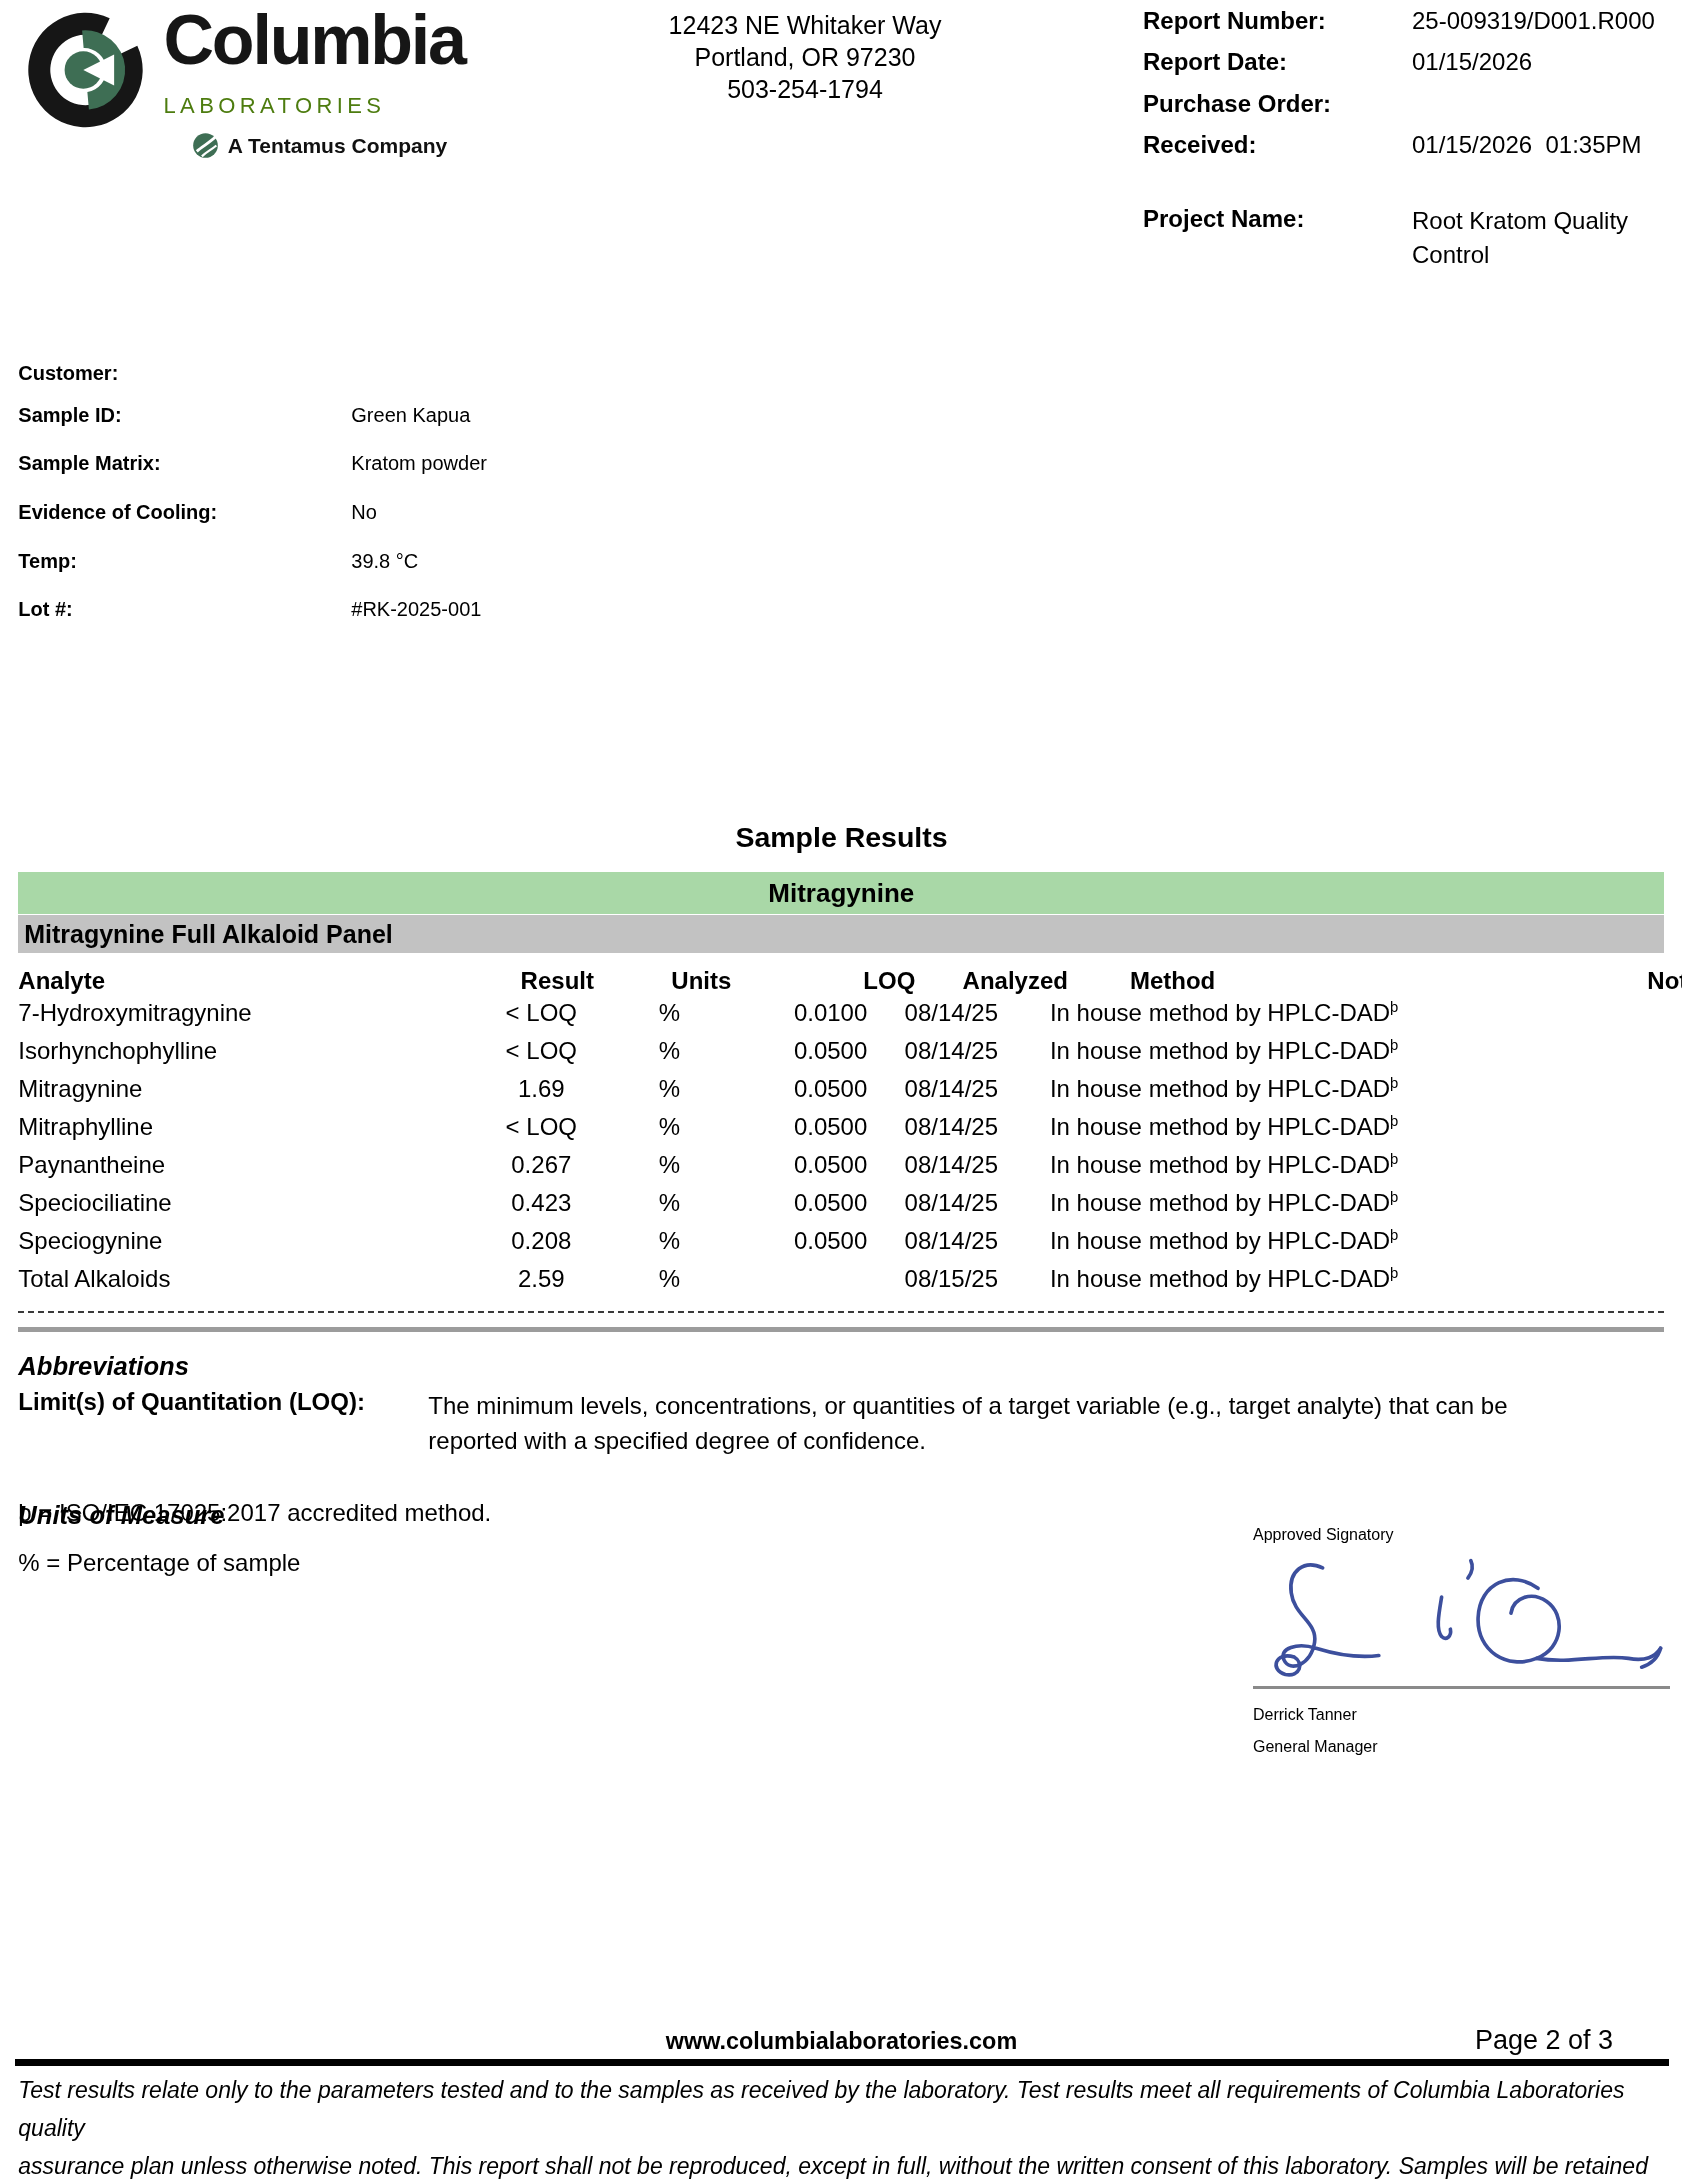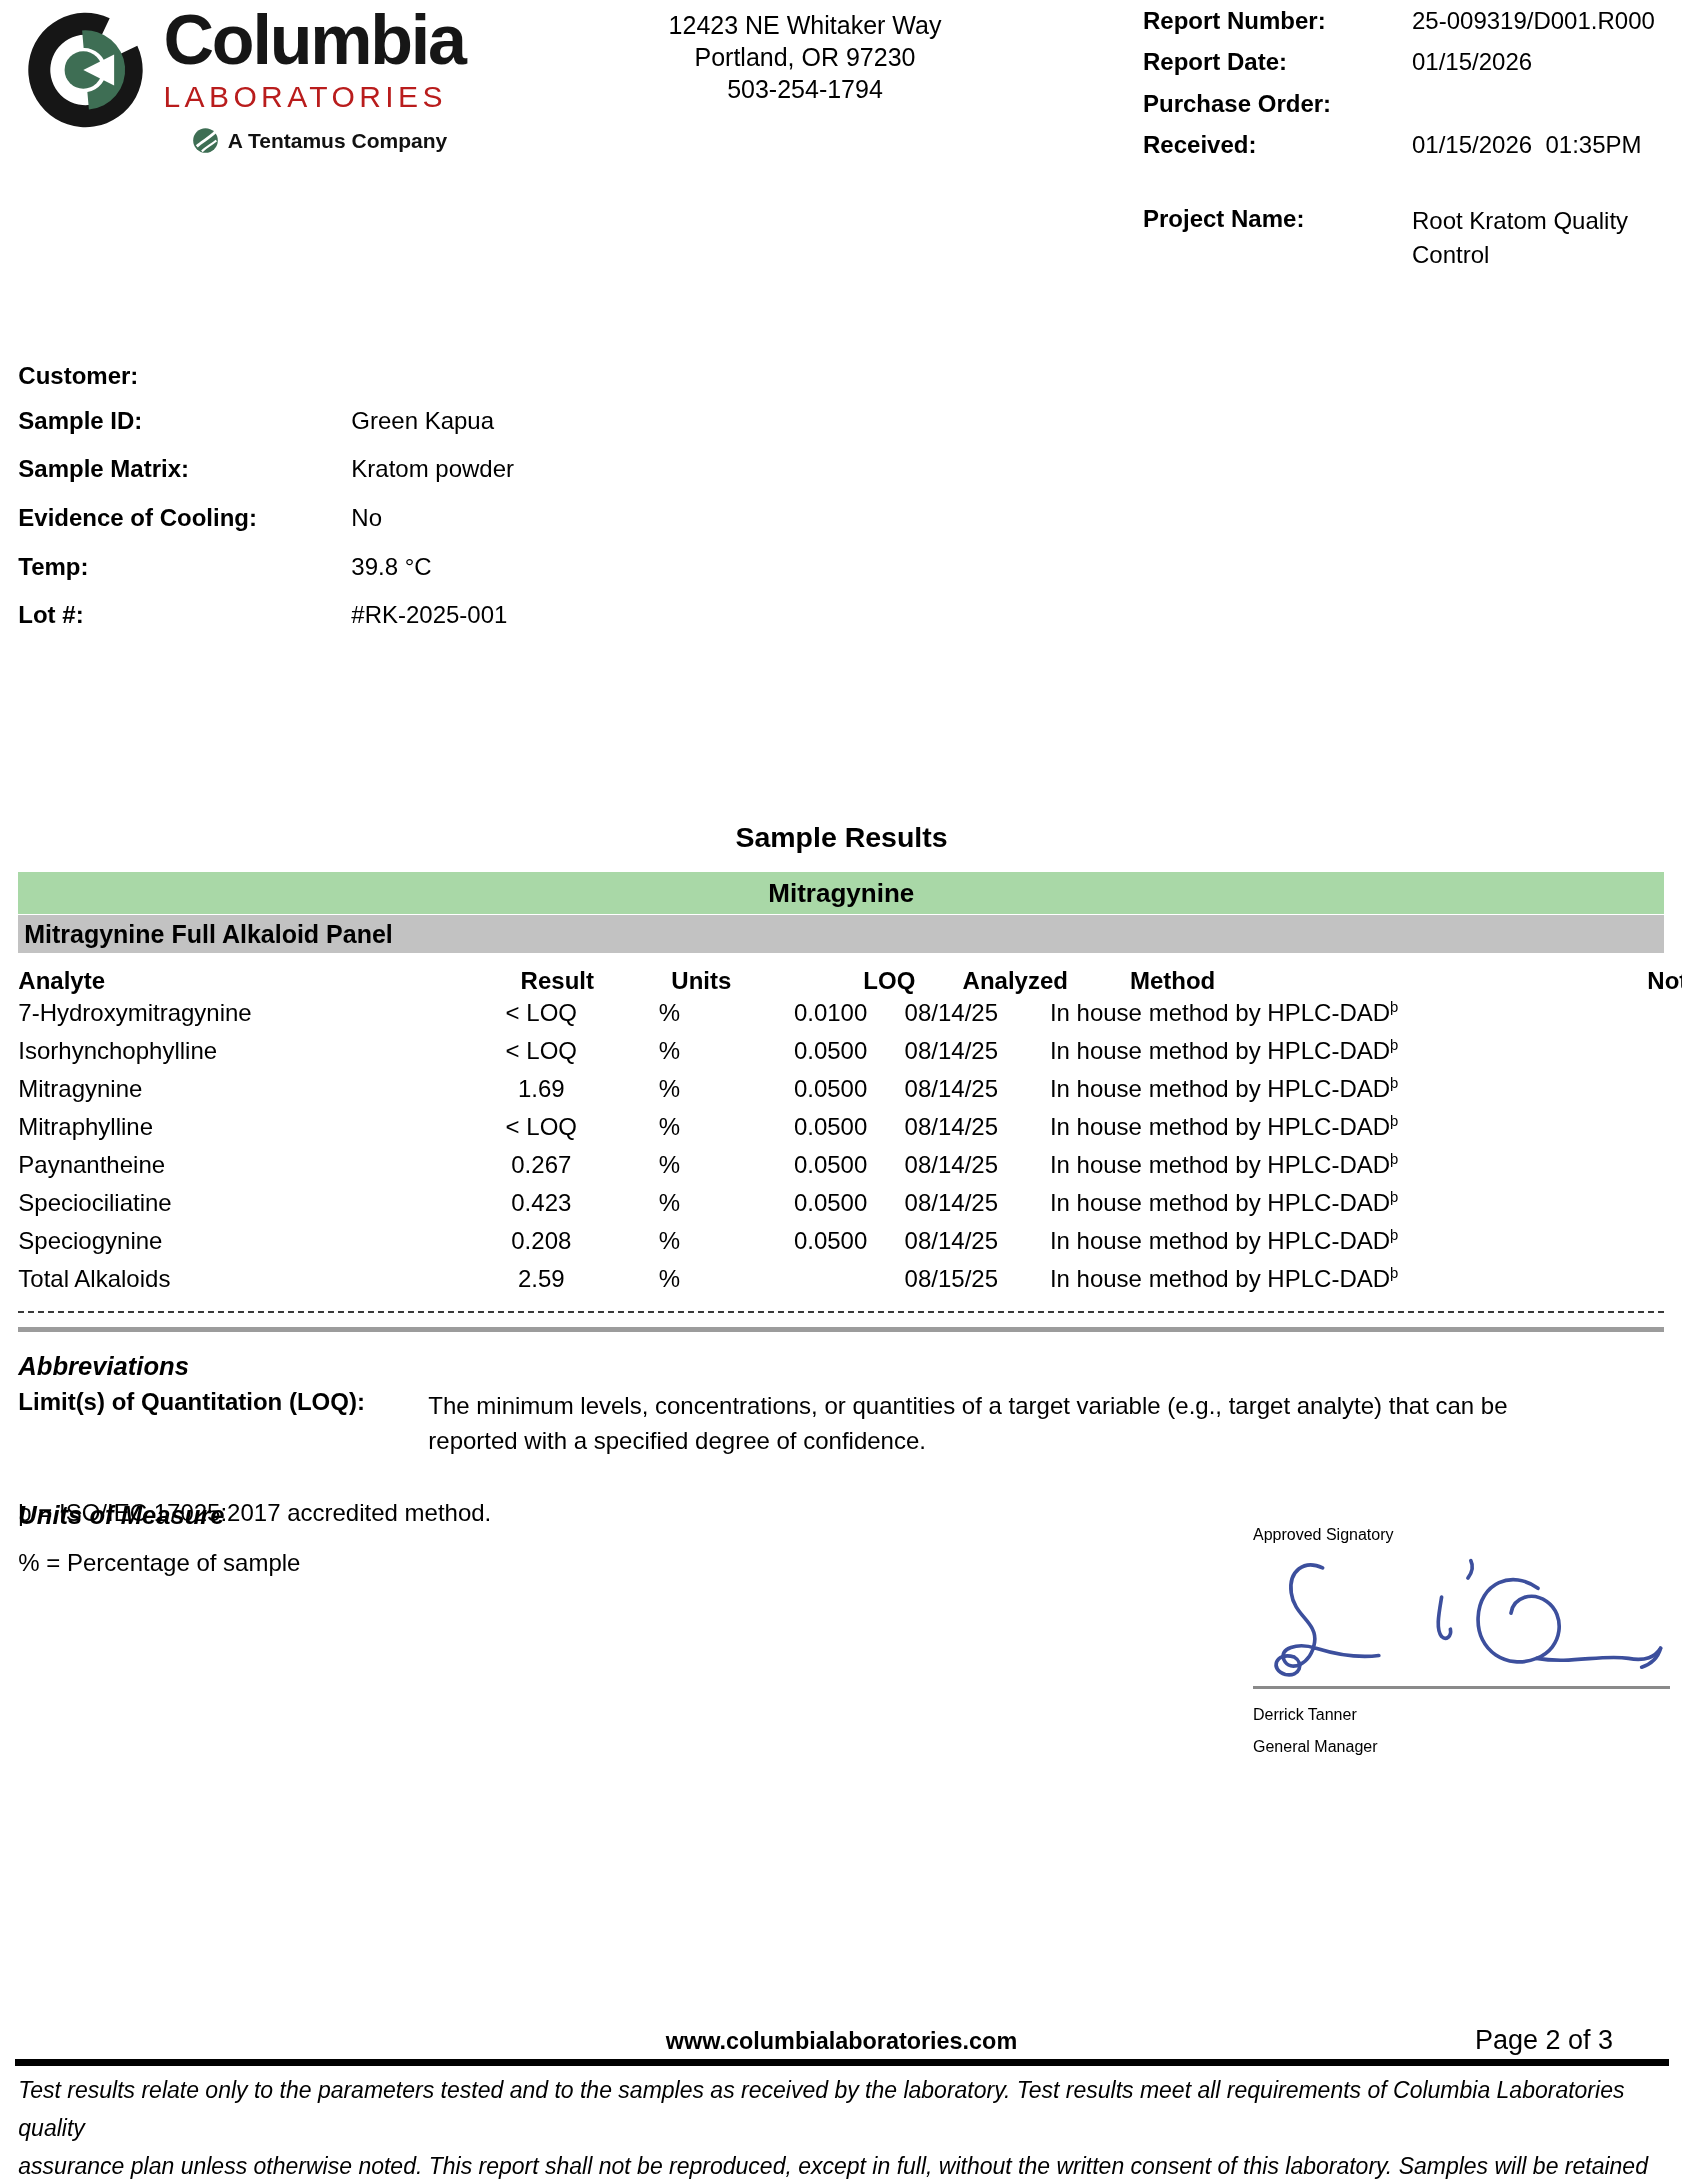--- a/index.html
+++ b/index.html
@@ -10,32 +10,32 @@
     background:#ffffff;
     font-family:"Liberation Sans", sans-serif;
     color:#000;
     overflow:hidden;
   }
   
   .logo-block { position:absolute; left:18.3px; top:4.4px; display:flex; }
   .logo-mark { width:135px; height:132px; }
   .logo-text { margin-left:10.2px; }
   .brand { font-size:70px; font-weight:bold; letter-spacing:-2.2px; line-height:73px; color:#161616; }
-  .brand-sub { font-size:30px; letter-spacing:4.4px; margin-top:3px; color:#b91c1c; }
+  .brand-sub { font-size:22px; letter-spacing:4.4px; margin-top:16px; color:#4d7c0f; }
   .brand-tagline { display:flex; align-items:center; gap:7.3px; margin-top:11.7px; margin-left:28px; font-size:21px; font-weight:bold; color:#111; }
   .leaf-icon { width:29px; height:29px; }
   .lab-address { position:absolute; top:8.8px; left:593px; width:424px; text-align:center; font-size:25px; line-height:32px; }
   .report-info { position:absolute; left:1095px; top:5.9px; width:578px; font-size:24px; }
   .info-row { display:flex; line-height:29px; margin-bottom:12.4px; }
   .info-label { width:269px; font-weight:bold; flex:none;margin-left:48px; }
   .info-value { flex:1; white-space:pre; }
   .project-row { margin-top:45px; }
   .project-value { line-height:34px; white-space:normal; }
   
-  .sample-info { position:absolute; left:18.3px; top:362px; width:1024px; font-size:24px; }
+  .sample-info { position:absolute; left:18.3px; top:362px; width:1024px; font-size:20px; }
   .si-row { display:flex; }
   .si-label { width:333px; font-weight:bold; flex:none; }
   .si-value { line-height:37px; }
   .si-single { margin-top:11.7px; line-height:37px; }
   
   .results-title { position:absolute; top:821px; left:0; width:100%; text-align:center; font-size:28.5px; font-weight:bold; }
   .green-bar { position:absolute; left:18.3px; top:872px; width:1646px; height:42px;
     background:#a9d8a7; display:flex; align-items:center; justify-content:center;
     font-size:26px; font-weight:bold; }
   .gray-bar { position:absolute; left:18.3px; top:915px; width:1646px; height:38px;

